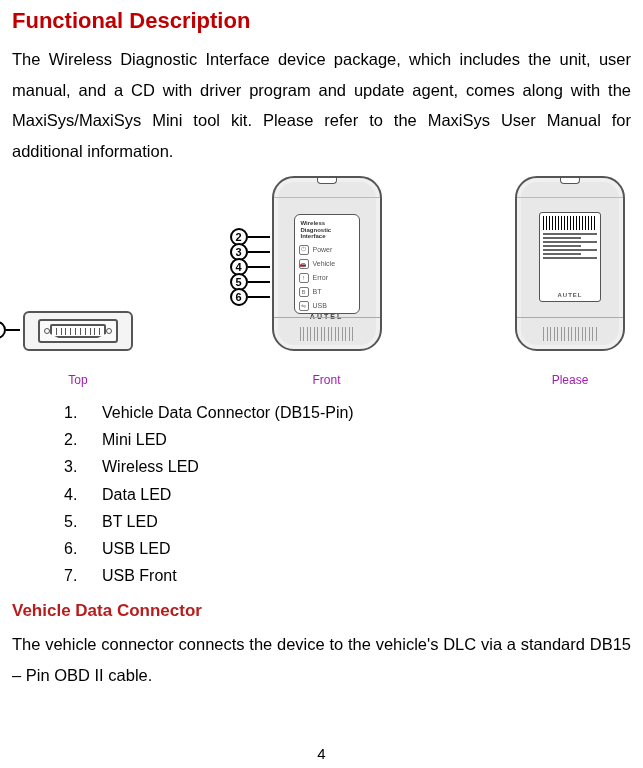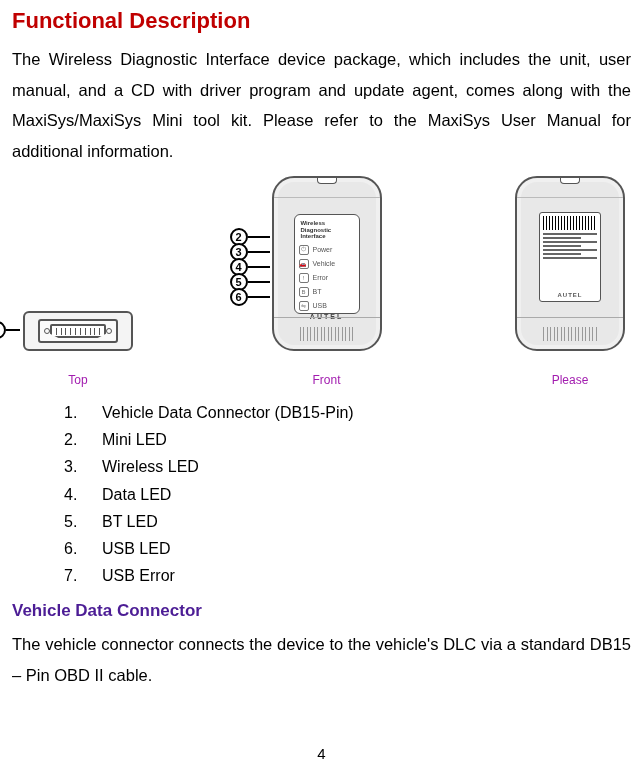--- a/index.html
+++ b/index.html
@@ -201,21 +201,21 @@
     .num-list {
       margin: 8px 0 12px 52px;
       font-size: 16px;
       line-height: 1.7;
       display: table;
     }
     .num-item { display:table-row; }
     .num { display:table-cell; width:34px; text-align:left; }
     .num-text { display:table-cell; padding-left: 4px; }
     .heading-sub {
-      color: #4c1d95;
+      color: #b91c1c;
       font-weight: bold;
       font-size: 17px;
       margin: 4px 0 8px 0;
     }
     .page-num {
       position:absolute; bottom:6px; left:0; right:0;
       text-align:center; font-size:15px;
     }
   </style>
 </head>
@@ -399,21 +399,21 @@
   <div class="num-item">
       <span class="num">5.</span>
       <span class="num-text">BT LED</span>
     </div>
   <div class="num-item">
       <span class="num">6.</span>
       <span class="num-text">USB LED</span>
     </div>
   <div class="num-item">
       <span class="num">7.</span>
-      <span class="num-text">USB Error</span>
+      <span class="num-text">USB Front</span>
     </div>
 </div>
 
 <div class="heading-sub">Vehicle Data Connector</div>
 
 <p class="para" style="margin-bottom:16px">The vehicle connector connects the device to the vehicle's DLC via a standard DB15 – Pin OBD II cable.</p>
 
 <div class="page-num">4</div>
 
 </body></html>

